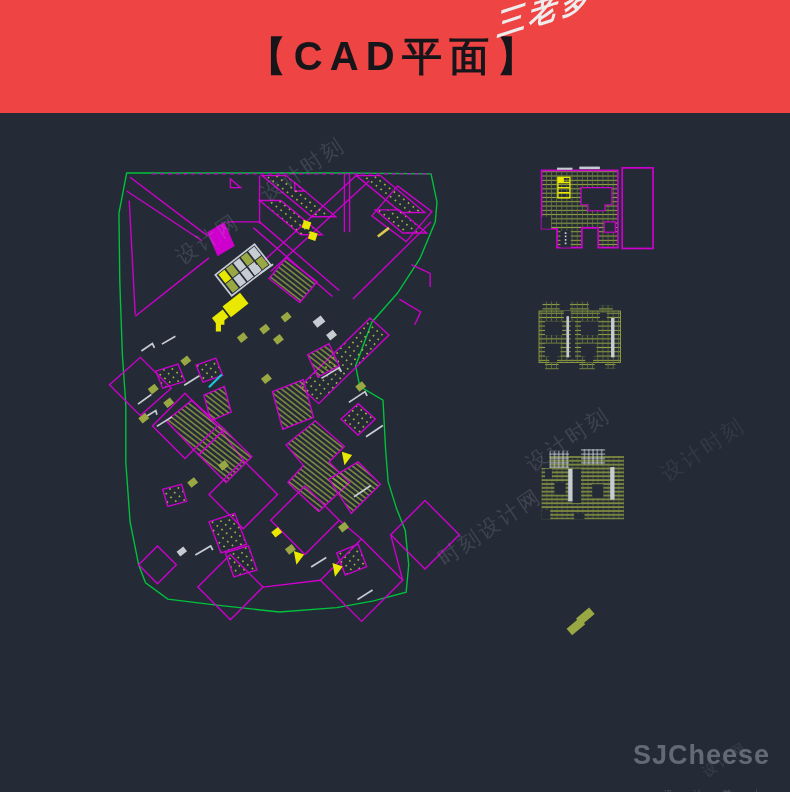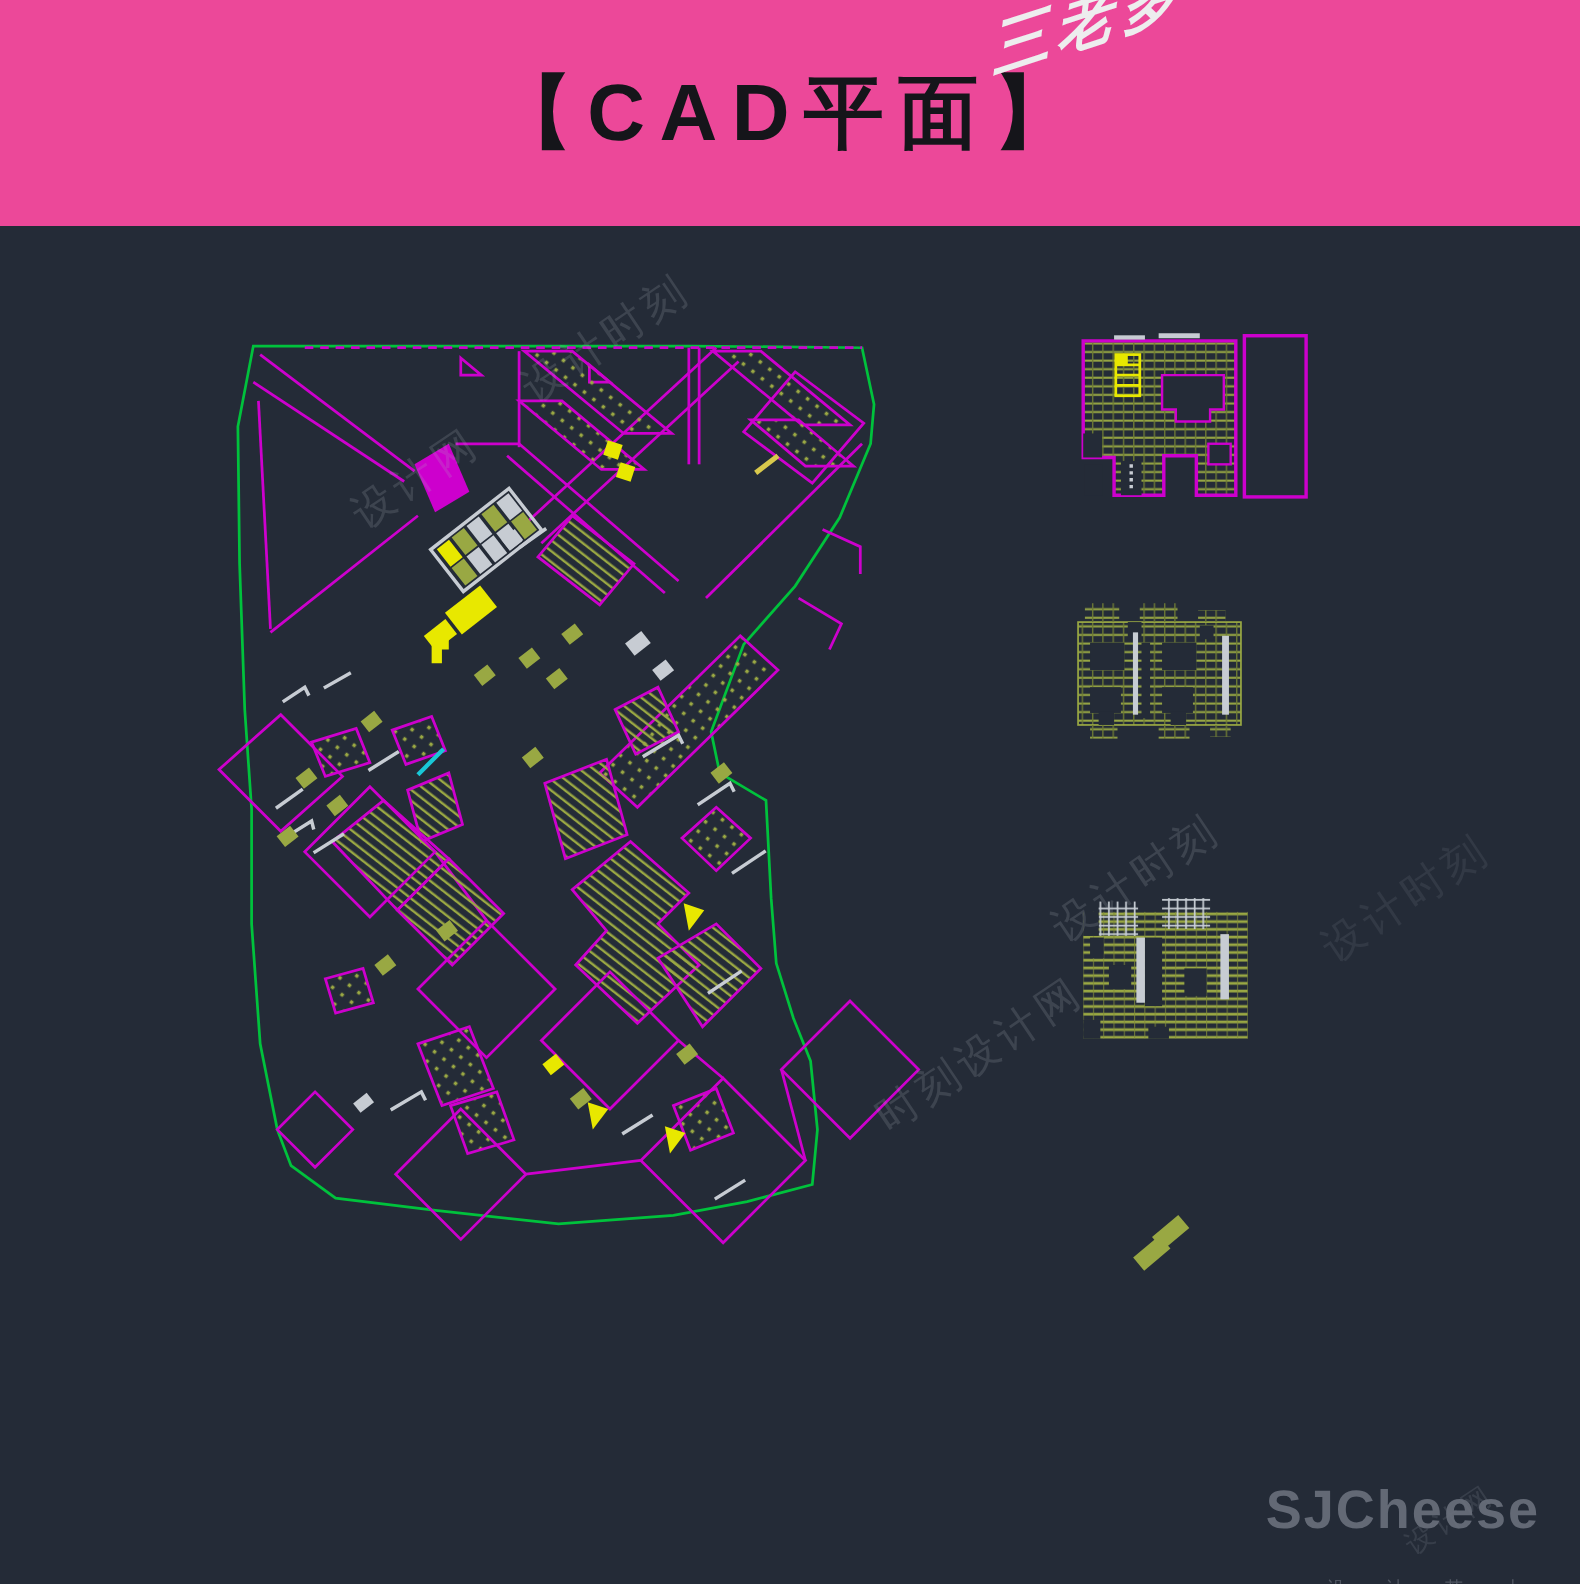--- a/index.html
+++ b/index.html
@@ -1,21 +1,21 @@
 <!DOCTYPE html>
 <html><head>
 <meta charset="utf-8">
 <style>
   :root{
     --bg:#242B37; --magenta:#CD00CD; --green:#00C23C; --olive:#99A843;
     --yellow:#E8E800; --gray:#C7CCD3; --cyan:#19C8D7;
   }
   *{margin:0;padding:0;box-sizing:border-box}
   body{width:790px;height:792px;background:#ffffff;font-family:"Liberation Sans",sans-serif;overflow:hidden;position:relative}
-  .header{position:relative;width:790px;height:113px;background:#ec4899;display:flex;align-items:center;justify-content:center;overflow:hidden}
+  .header{position:relative;width:790px;height:113px;background:#ef4444;display:flex;align-items:center;justify-content:center;overflow:hidden}
   .title{font-size:40px;font-weight:bold;color:#15151a;letter-spacing:0.18em;white-space:nowrap}
   .header-wm{position:absolute;right:195px;top:-10px;color:#ededee;font-size:30px;font-weight:bold;font-style:italic;transform:rotate(-18deg) skewX(-12deg);letter-spacing:4px;user-select:none}
   .canvas{position:relative;width:790px;height:679px;background:var(--bg);overflow:hidden}
   .canvas svg{position:absolute;left:0;top:0}
   .mg{stroke:var(--magenta);fill:none;stroke-width:1.6}
   .mgf{fill:var(--magenta)}
   .grn{stroke:var(--green);fill:none;stroke-width:1.6}
   .str{fill:url(#pStripe);stroke:var(--magenta);stroke-width:1.6}
   .dot{fill:url(#pDots);stroke:var(--magenta);stroke-width:1.6}
   .yl{fill:var(--yellow)}

